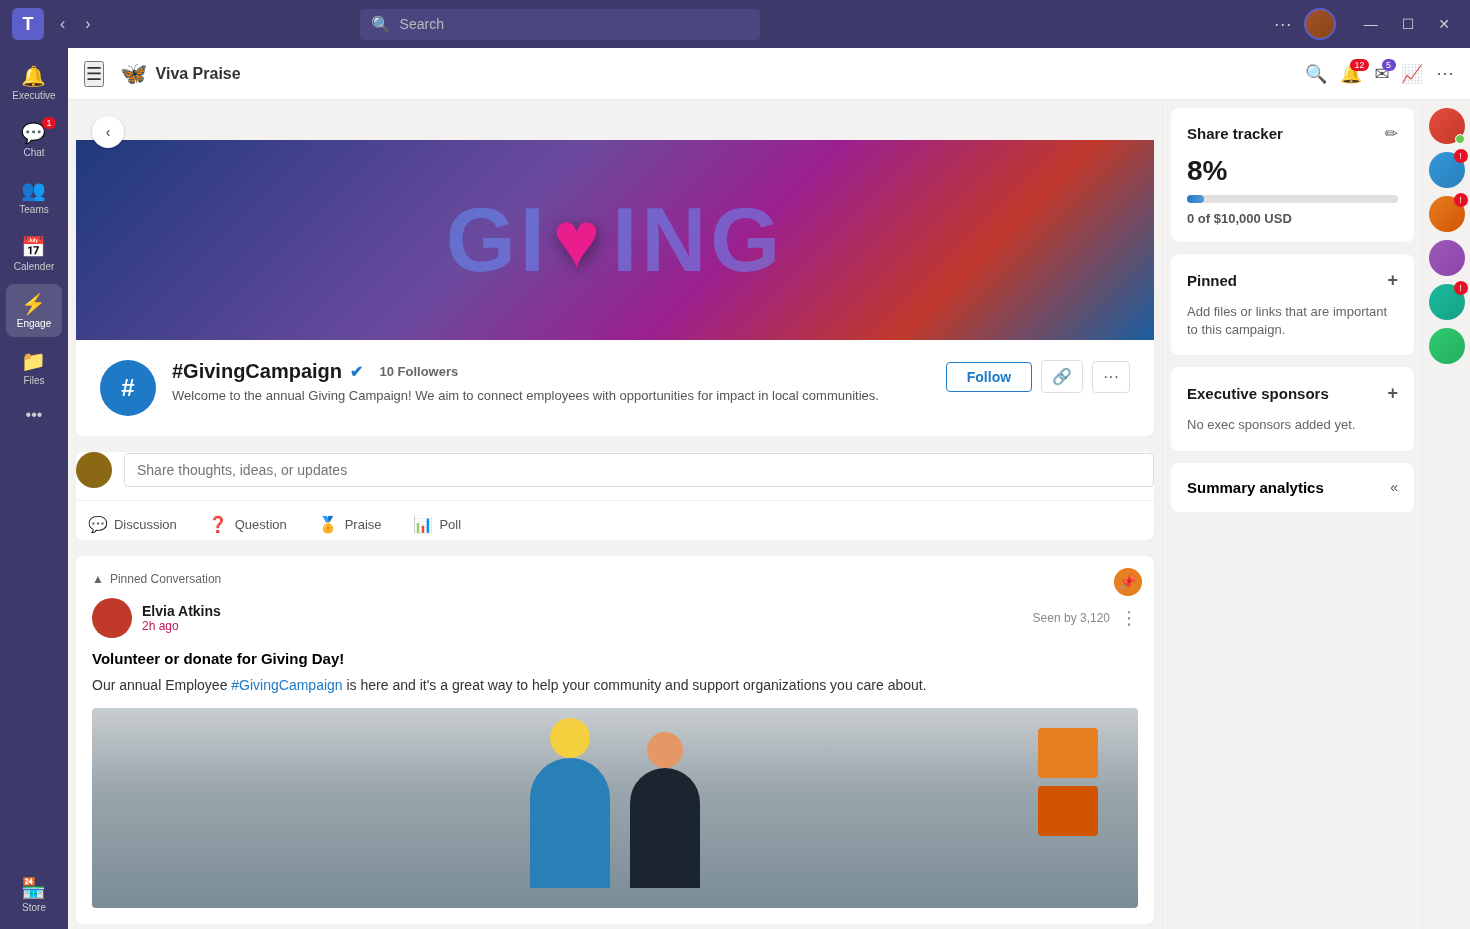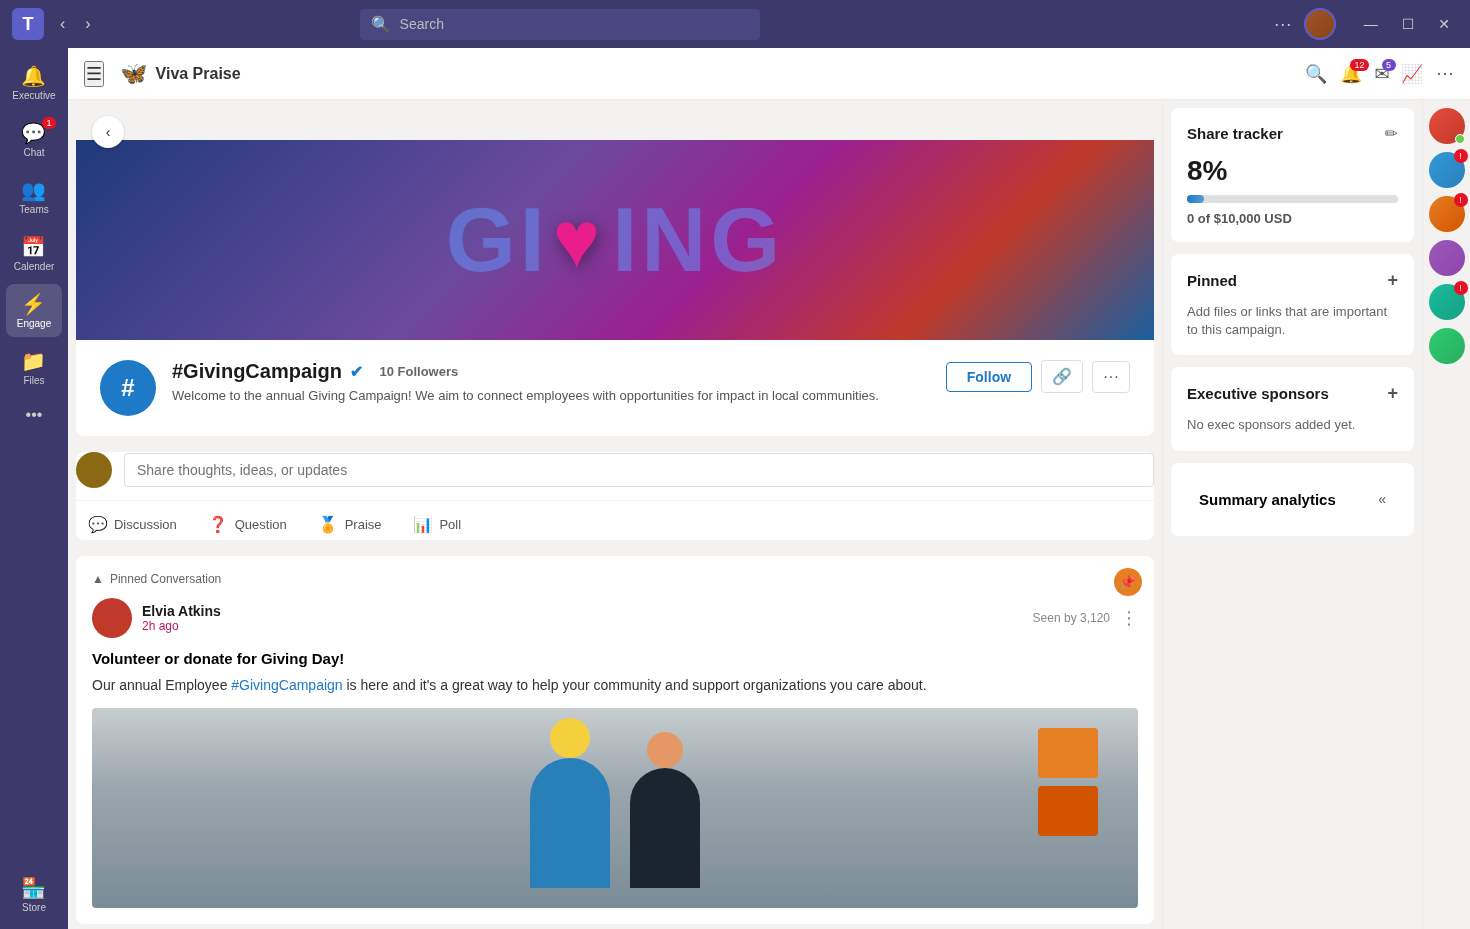--- a/index.html
+++ b/index.html
@@ -283,21 +283,21 @@
     .fr-av4 { background: linear-gradient(135deg, #9b59b6, #8e44ad); }
     .fr-av5 { background: linear-gradient(135deg, #1abc9c, #16a085); }
     .fr-av6 { background: linear-gradient(135deg, #2ecc71, #27ae60); }
     .fr-avatar .fr-badge {
       position: absolute; bottom: 0; right: 0;
       width: 10px; height: 10px; border-radius: 50%;
       background: #6bc950; border: 1.5px solid white;
     }
 
     .summary-card {
-      background: white; border-radius: 8px; padding: 28px;
+      background: white; border-radius: 8px; padding: 16px;
     }
     .summary-title { font-size: 15px; font-weight: 700; }
     .summary-collapse { color: #555; cursor: pointer; font-size: 14px; }
   </style>
 </head>
 <body>
 
 <div class="title-bar">
   <div class="title-bar-left">
     <div class="teams-logo">T</div>

